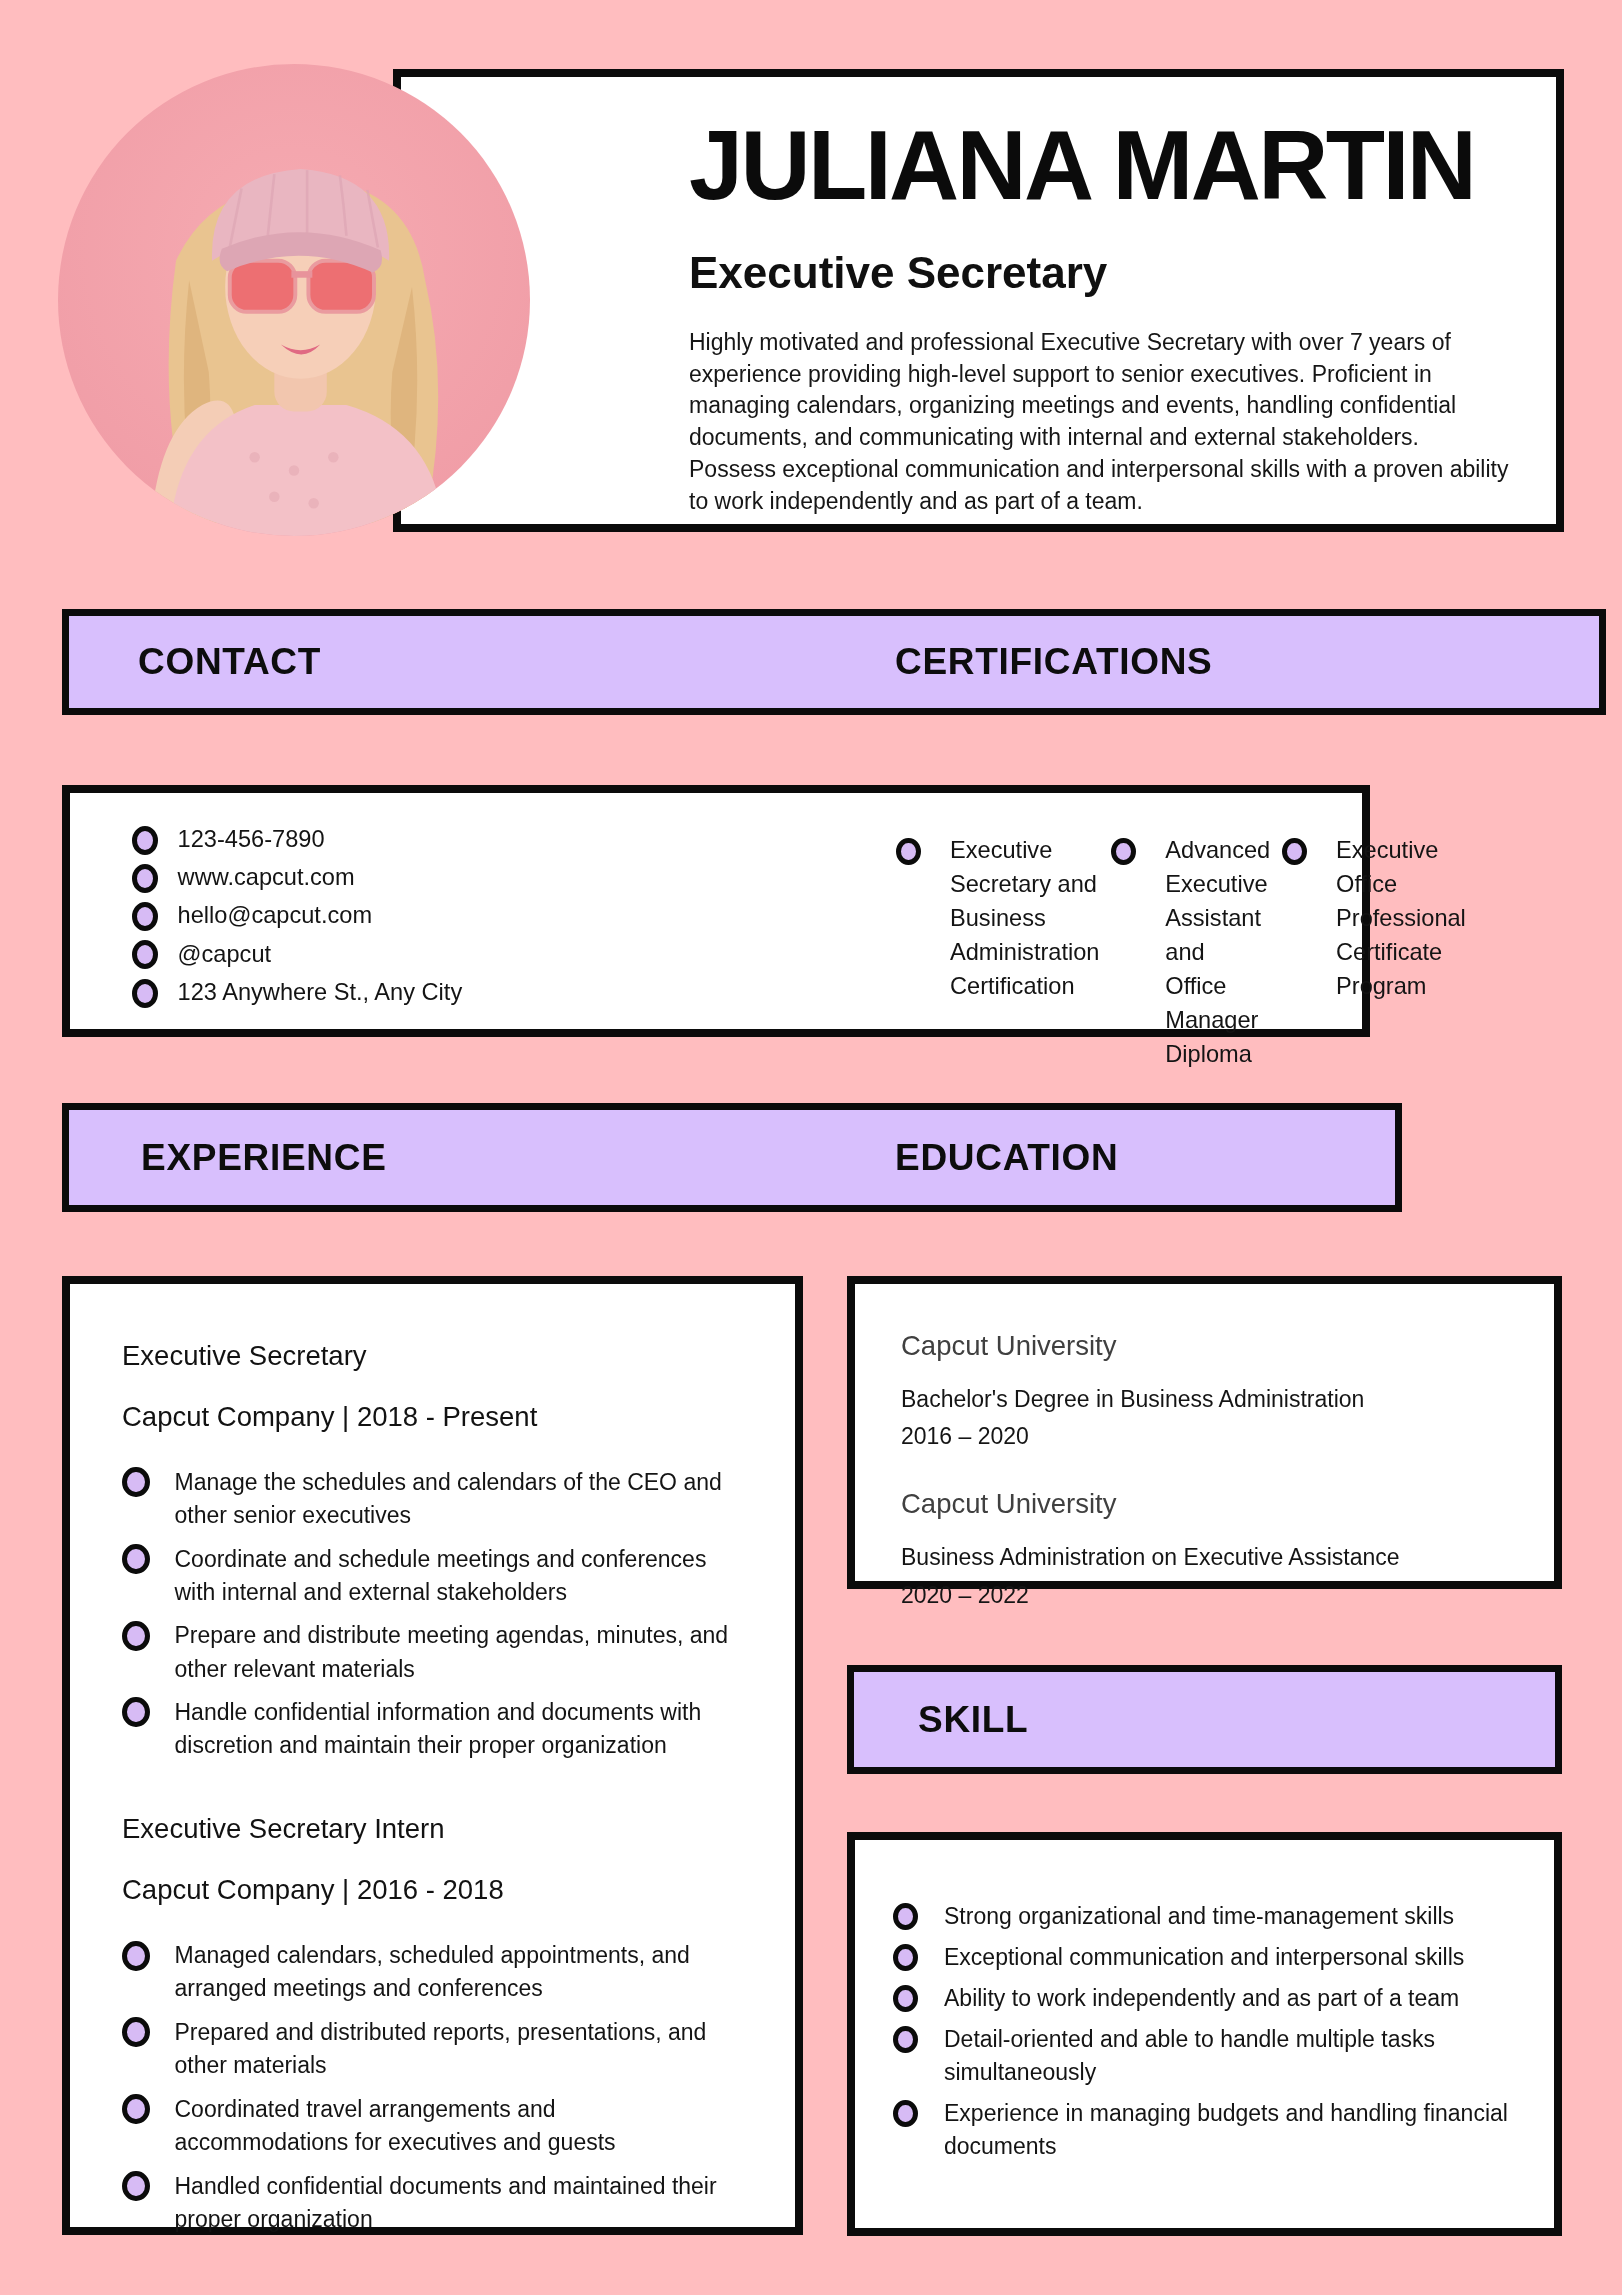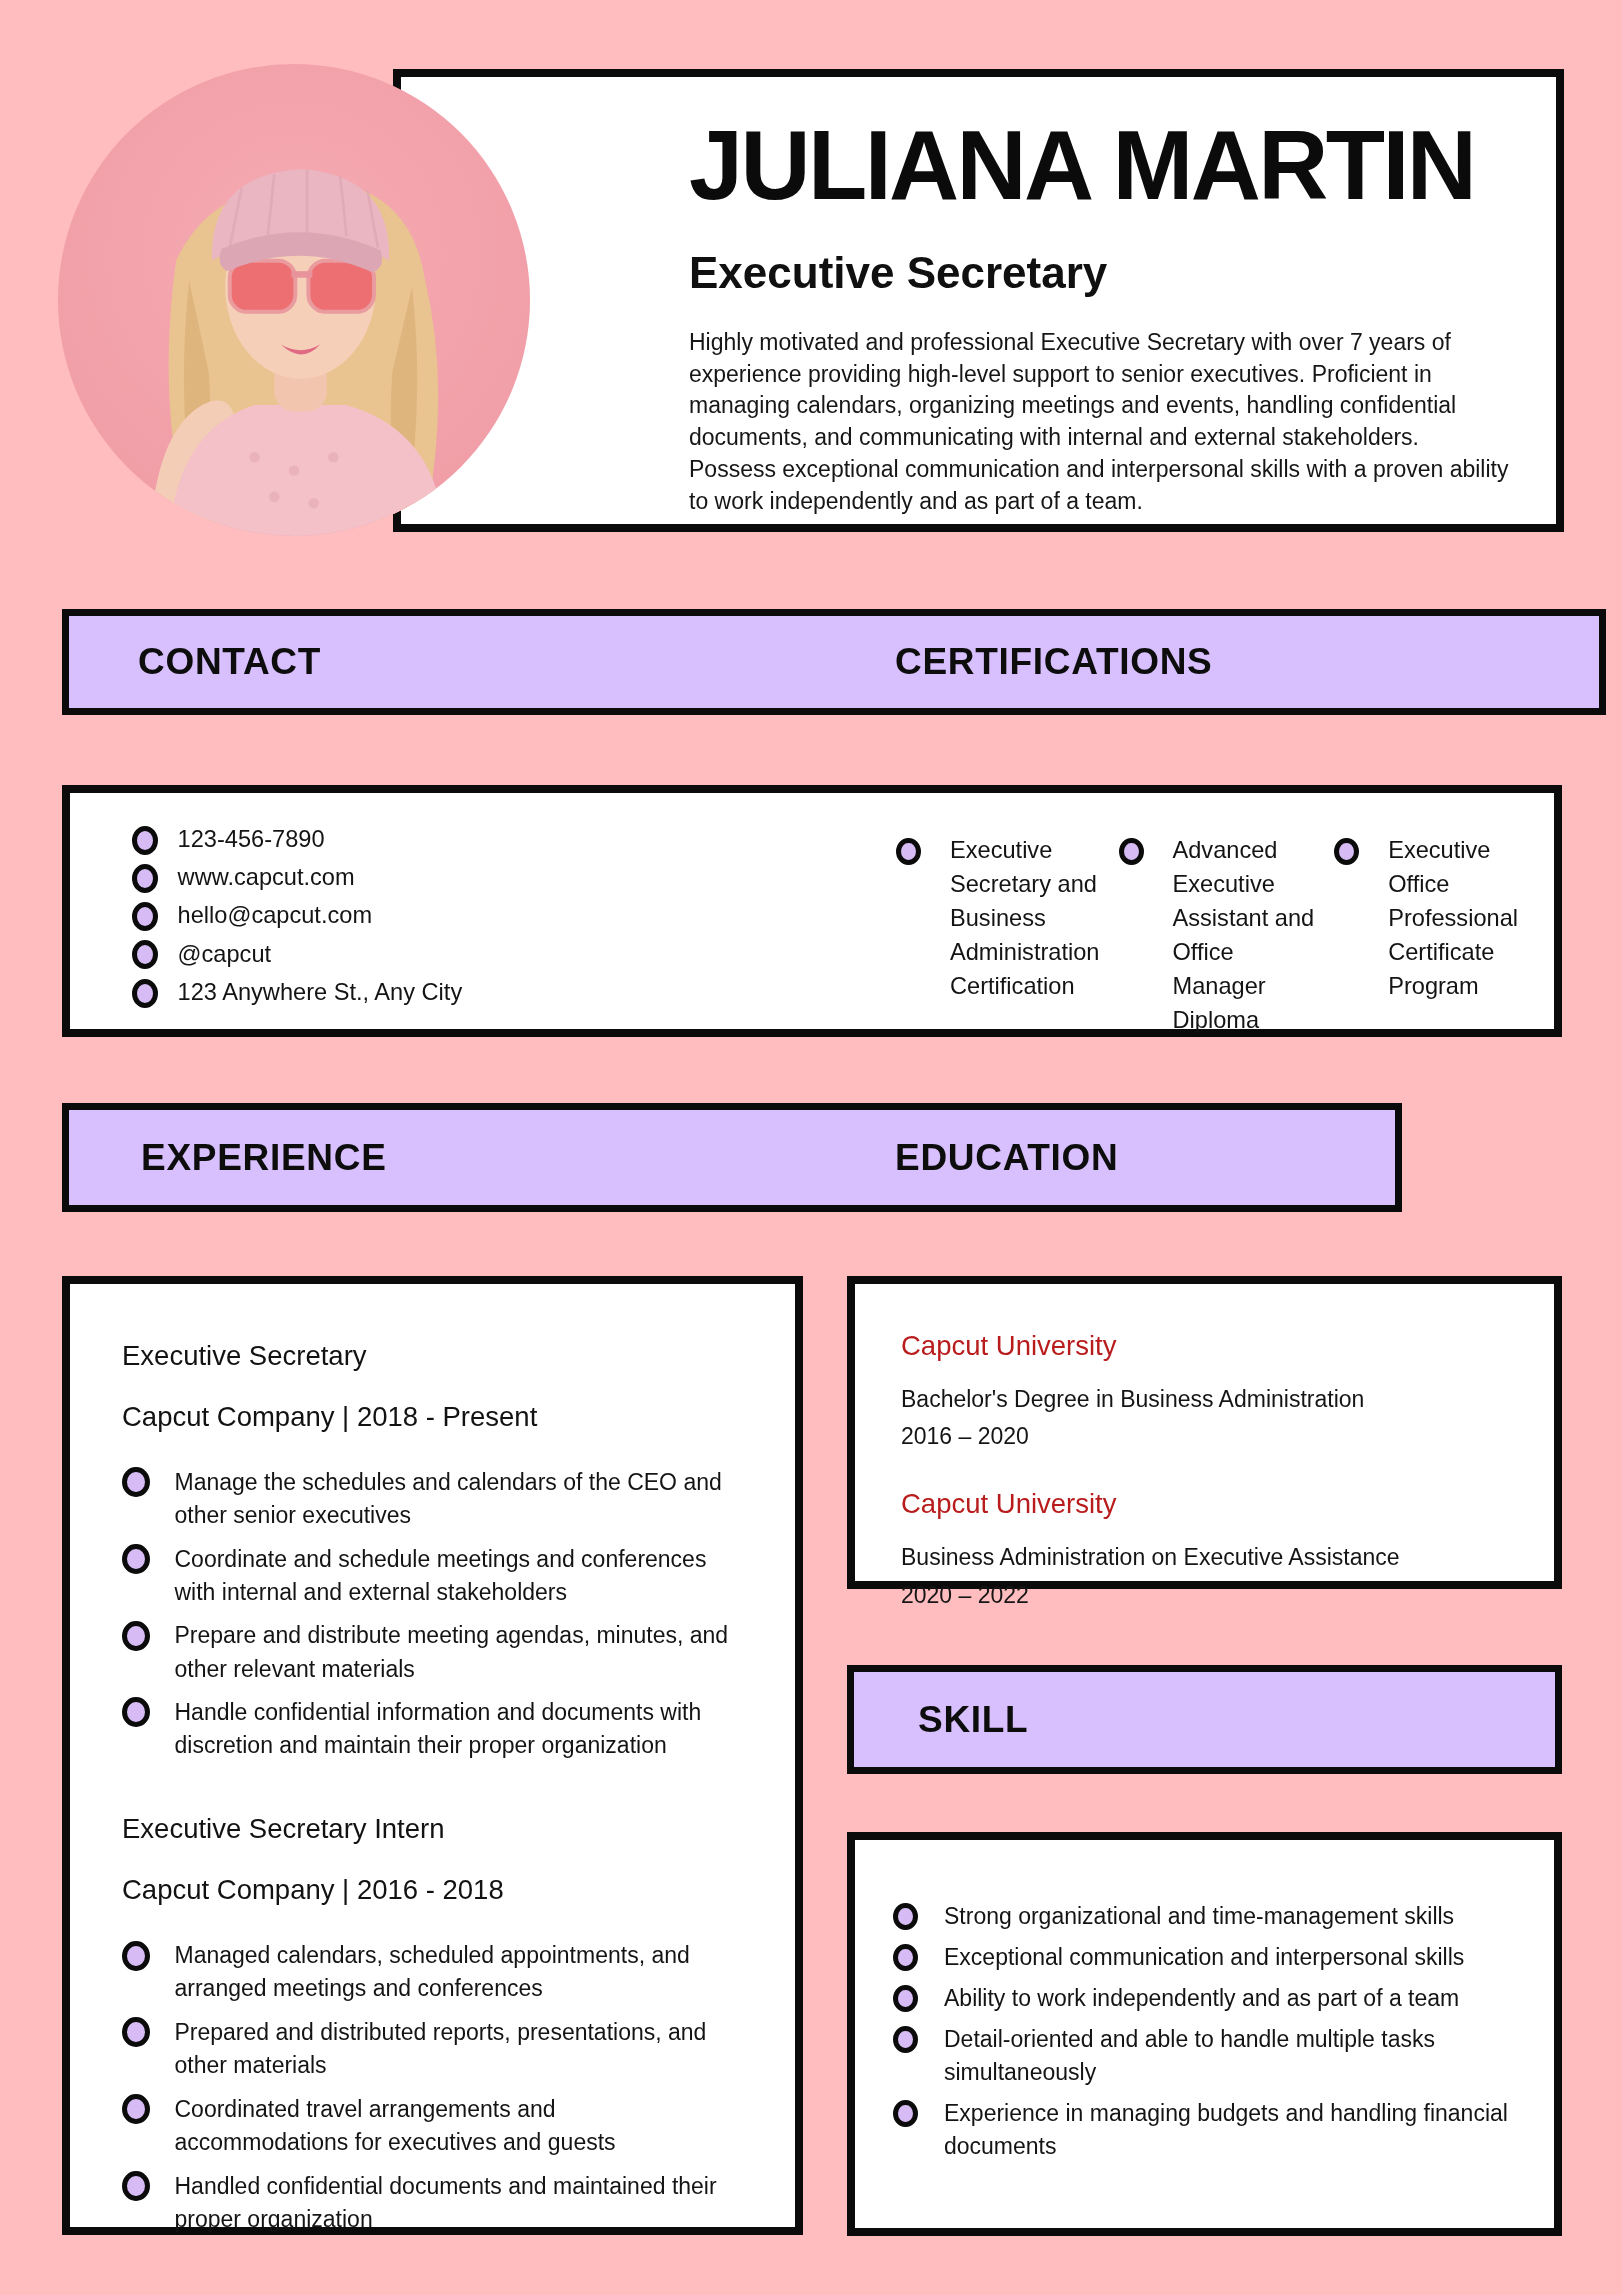--- a/index.html
+++ b/index.html
@@ -50,21 +50,21 @@
   .lbl-contact{left:69px;}
   .lbl-cert{left:826px;}
   .lbl-exp{left:72px;}
   .lbl-edu{left:826px;}
   .lbl-skill{left:64px;}
 
   
   .wbox{
     position:absolute;background:#ffffff;border:8.5px solid #0b0b0b;box-sizing:border-box;
   }
-  .box-contactcert{left:62px;top:785px;width:1500px;height:252px;}
+  .box-contactcert{left:62px;top:785px;width:1308px;height:252px;}
   .box-exp{left:62px;top:1276px;width:741px;height:959px;padding:56px 39px 26px 52px;}
   .box-edu{left:847px;top:1276px;width:715px;height:313px;padding:46px 36px 19.6px 46px;}
   .box-skill{left:847px;top:1832px;width:715px;height:404px;padding:60px 29.4px 26px 38px;}
 
   
   .dot{
     flex:0 0 auto;width:27.5px;height:30px;border-radius:50%;
     background:#d7bbf5;border:5.9px solid #0b0b0b;box-sizing:border-box;
     margin-top:1.3px;
   }
@@ -82,21 +82,21 @@
   .cert-col .dot{width:25px;height:27.5px;border-width:5.2px;margin-top:3.9px;}
 
   
   .job-title{font-size:27.5px;font-weight:500;color:#121212;}
   .job-meta{font-size:27.5px;font-weight:400;margin-top:29px;color:#121212;}
   .job-bullets{margin-top:33px;display:flex;flex-direction:column;gap:10.5px;}
   .job-bullets .li{font-size:23px;max-width:609px;}
   .job2{margin-top:51px;}
 
   
-  .school{font-size:27.5px;font-weight:500;color:#b91c1c;}
+  .school{font-size:27.5px;font-weight:500;color:#404040;}
   .degree{font-size:23px;margin-top:22px;line-height:1.32;color:#151515;}
   .years{font-size:23px;margin-top:9px;color:#151515;}
   .school2{margin-top:38px;}
 
   
   .skill-list{display:flex;flex-direction:column;gap:7.9px;}
   .skill-list .li{font-size:23px;max-width:622px;gap:26px;}
   .skill-list .dot{width:25px;height:27.5px;border-width:5.2px;margin-top:2.6px;}
 </style>
 </head>

